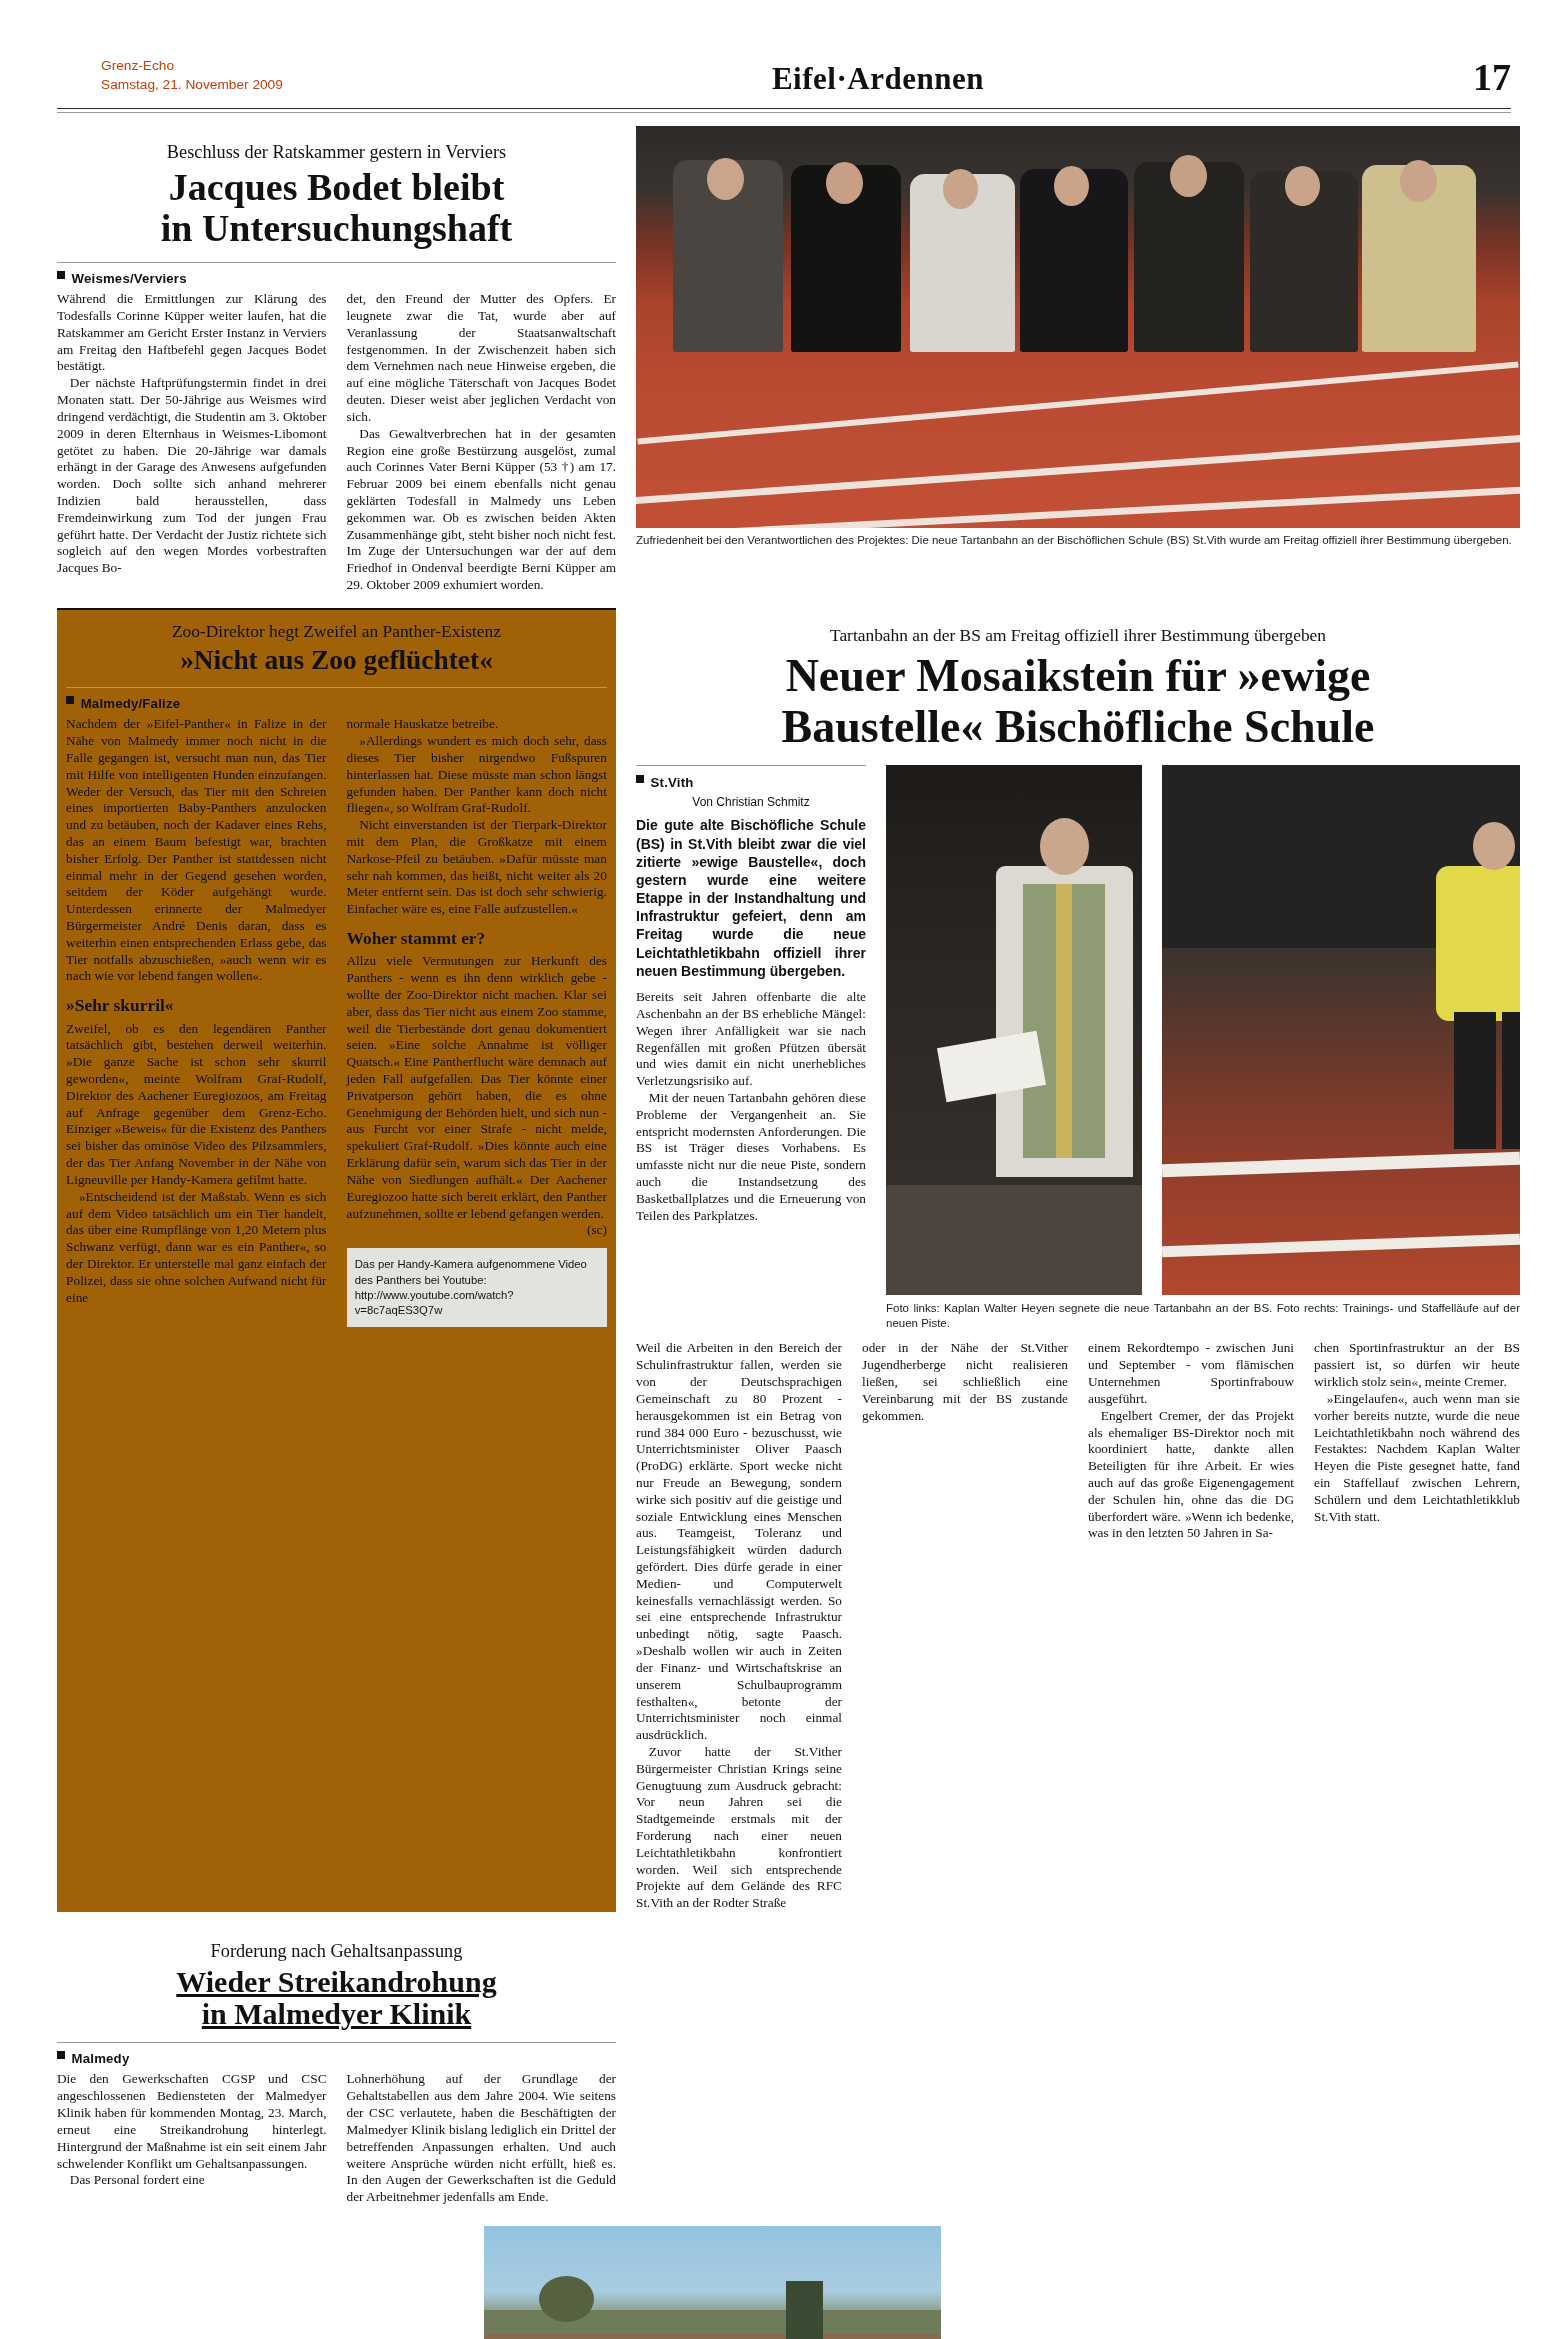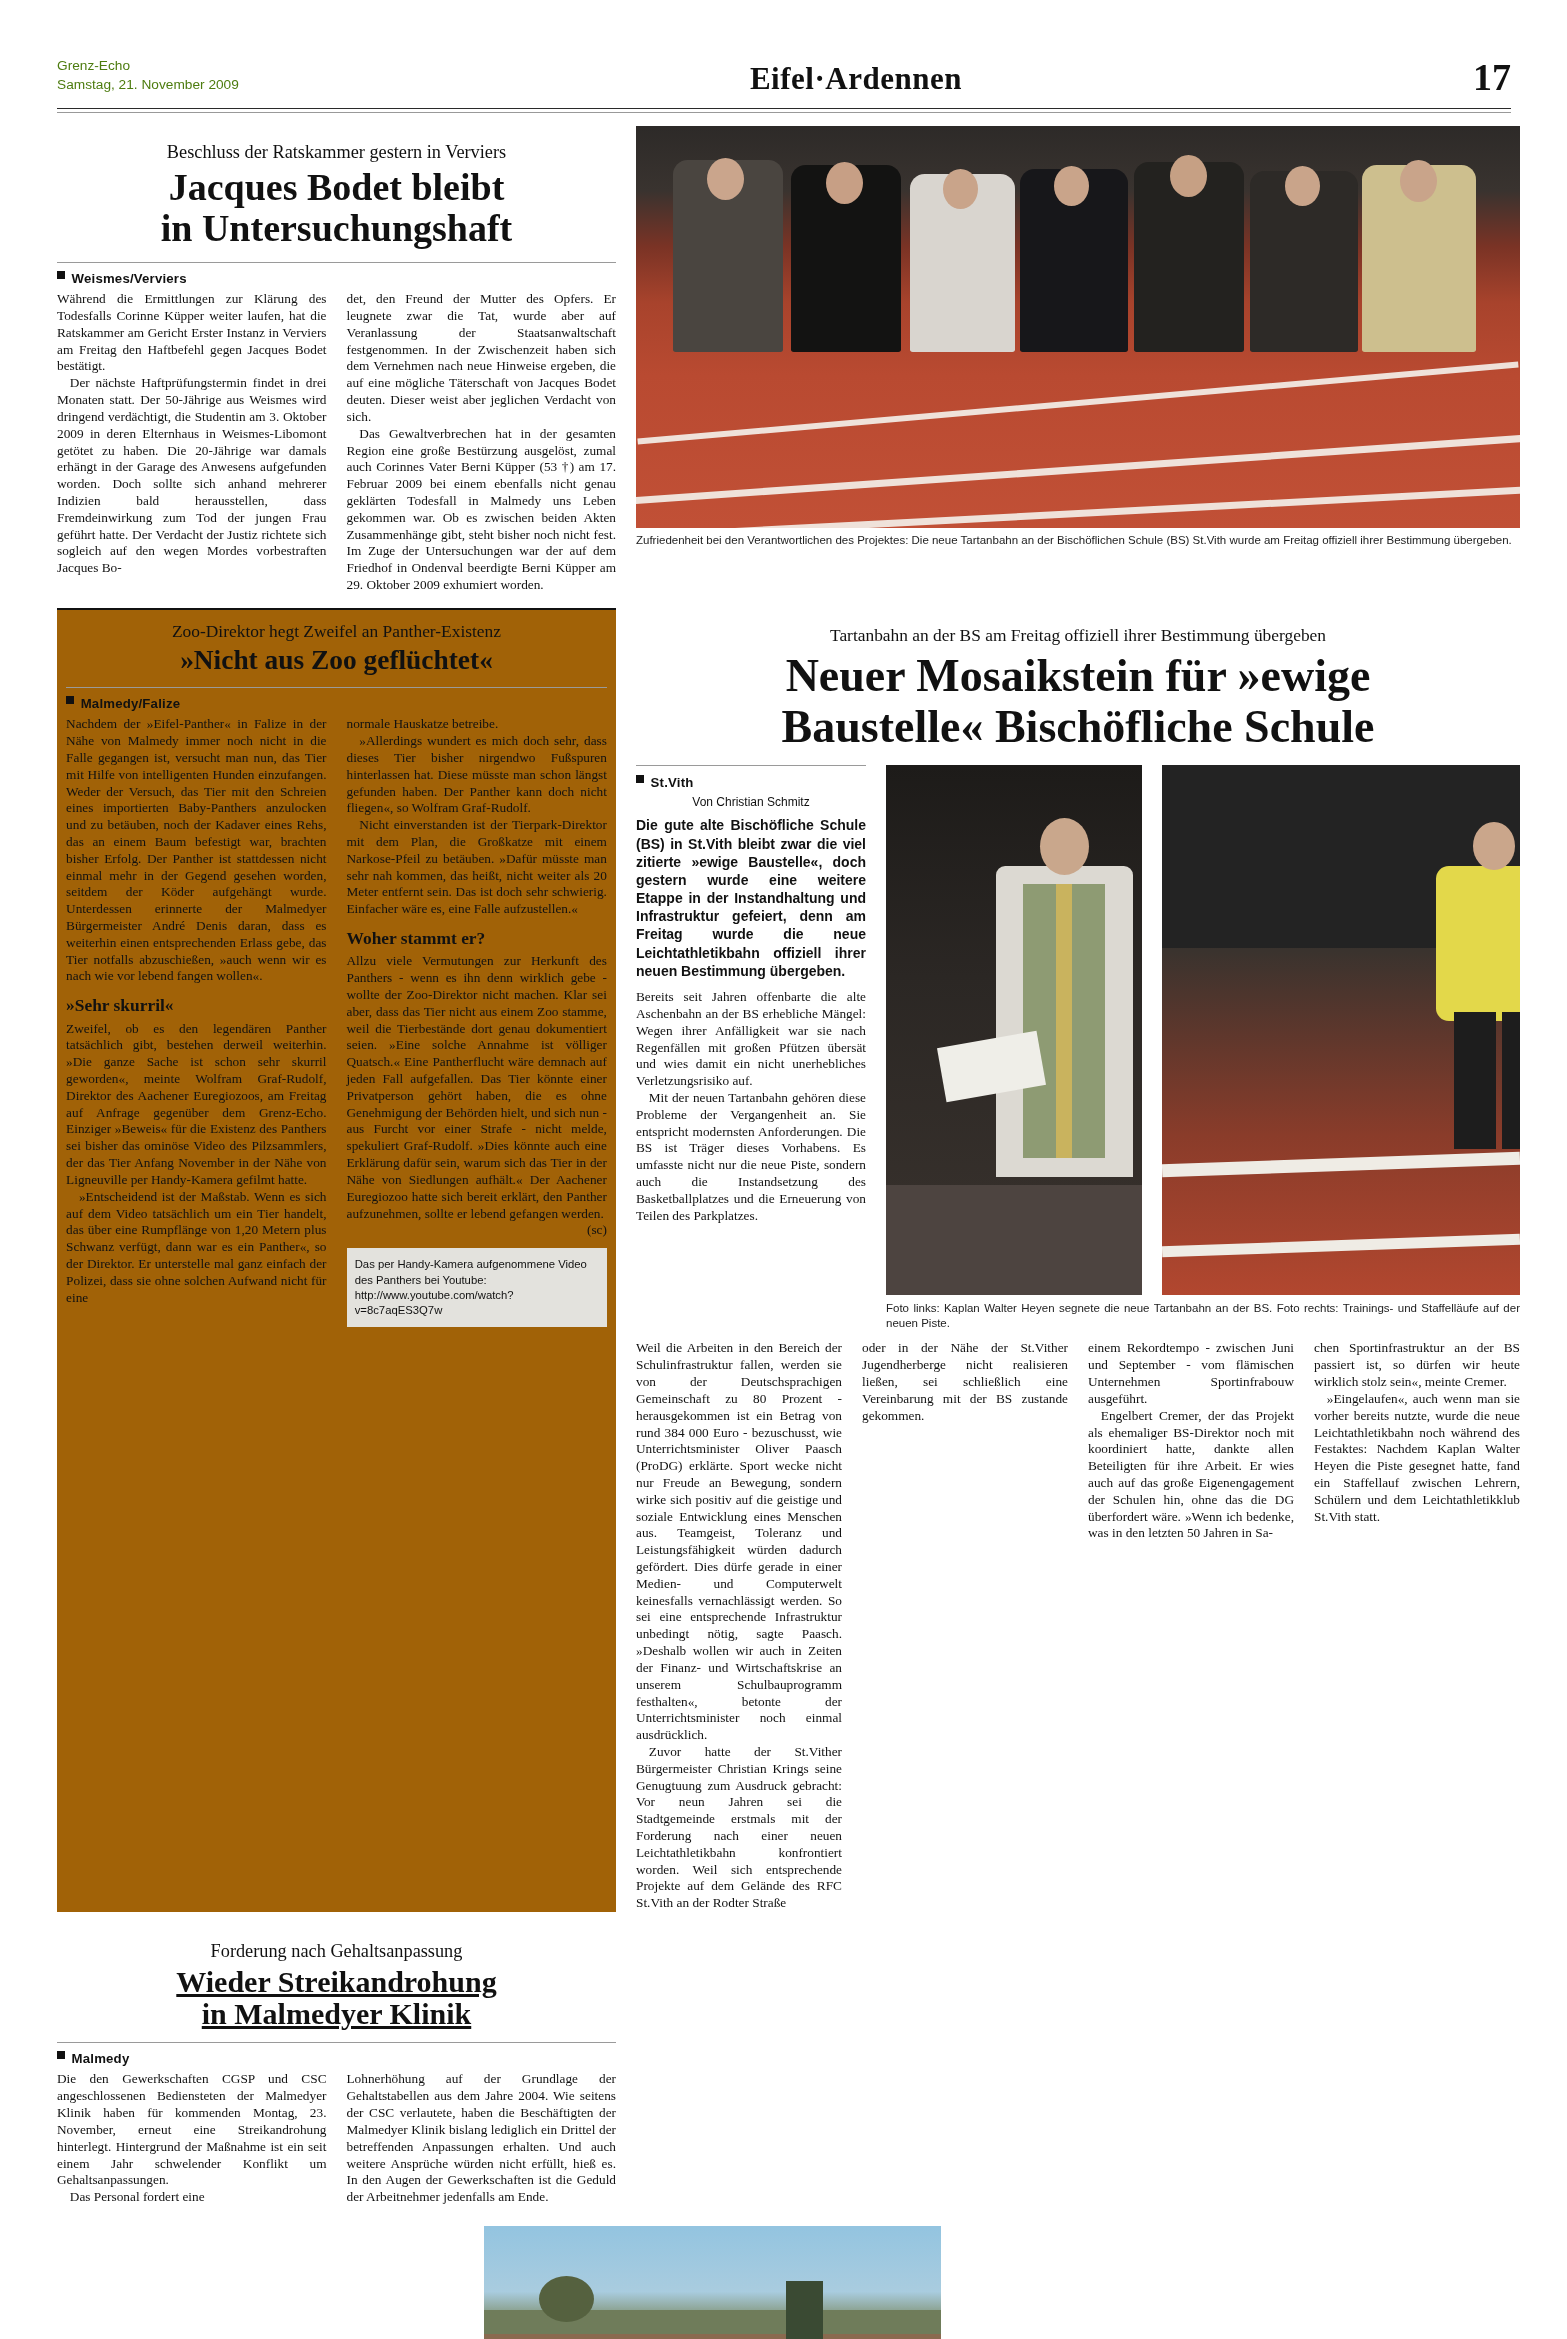--- a/index.html
+++ b/index.html
@@ -22,22 +22,23 @@
     display: flex;
     align-items: flex-end;
     justify-content: space-between;
     border-bottom: 1.8px solid #2a2a2a;
     padding-bottom: 9.1px;
   }
   .masthead-left {
     font-family: "Liberation Sans", sans-serif;
     font-size: 13.7px;
     line-height: 1.45;
-    color: #4d7c0f;
+    color: #c2410c;
     padding-bottom: 3.7px;
+    margin-left: 44px;
   }
   .masthead-center {
     font-family: "Liberation Serif", serif;
     font-weight: bold;
     font-size: 31px;
     letter-spacing: 0.5px;
     padding-bottom: 1.8px;
   }
   .masthead-right {
     font-family: "Liberation Serif", serif;
@@ -342,21 +343,21 @@
         <div>Wieder Streikandrohung</div>
         <div>in Malmedyer Klinik</div>
       </div>
       <div style="margin-top:11px; border-top:0.9px solid #9a9a9a; padding-top:8.2px;"></div>
       <div class="loc">
         <span class="sq"></span>
         <span>Malmedy</span>
       </div>
       <div class="two-col" style="margin-top:0;">
         <div class="body-col">
-          <p class="first">Die den Gewerkschaften CGSP und CSC angeschlossenen Bediensteten der Malmedyer Klinik haben für kommenden Montag, 23. November, erneut eine Streikandrohung hinterlegt. Hintergrund der Maßnahme ist ein seit einem Jahr schwelender Konflikt um Gehaltsanpassungen.</p>
+          <p class="first">Die den Gewerkschaften CGSP und CSC angeschlossenen Bediensteten der Malmedyer Klinik haben für kommenden Montag, 23. March, erneut eine Streikandrohung hinterlegt. Hintergrund der Maßnahme ist ein seit einem Jahr schwelender Konflikt um Gehaltsanpassungen.</p>
           <p>Das Personal fordert eine</p>
         </div>
         <div class="body-col">
           <p class="first">Lohnerhöhung auf der Grundlage der Gehaltstabellen aus dem Jahre 2004. Wie seitens der CSC verlautete, haben die Beschäftigten der Malmedyer Klinik bislang lediglich ein Drittel der betreffenden Anpassungen erhalten. Und auch weitere Ansprüche würden nicht erfüllt, hieß es. In den Augen der Gewerkschaften ist die Geduld der Arbeitnehmer jedenfalls am Ende.</p>
         </div>
       </div>
     </div>
 
     <div style="width:884px; display:flex; justify-content:flex-start;">
       <div style="width:428px;"></div>

